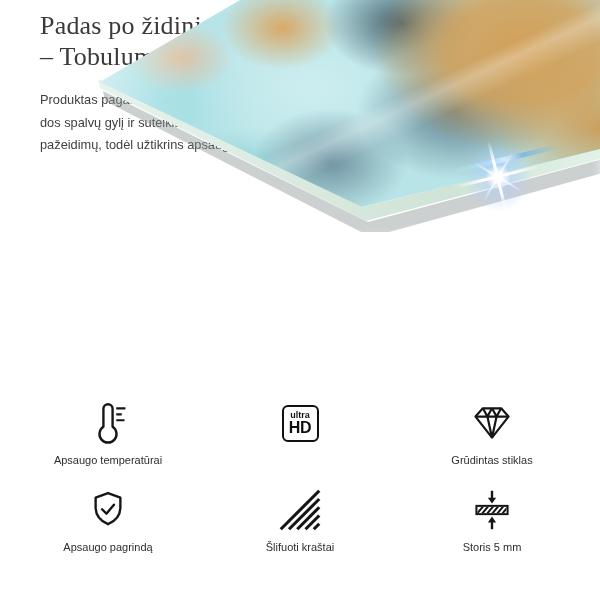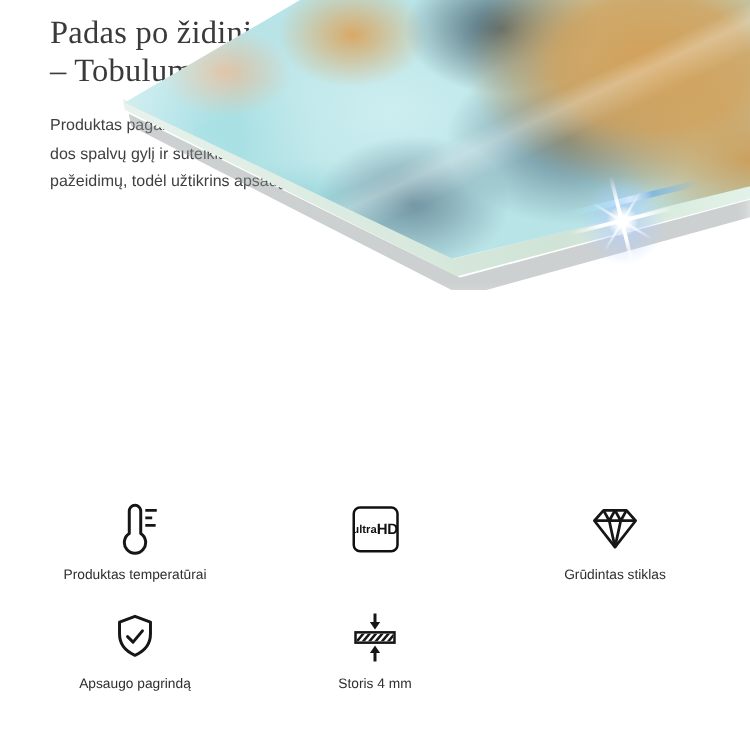--- a/index.html
+++ b/index.html
@@ -52,23 +52,23 @@
   .desc span{display:block;white-space:nowrap;}
 
   
   .features{position:absolute;left:12px;top:400px;width:576px;
     display:grid;grid-template-columns:repeat(3,1fr);row-gap:21px;}
   .feature{display:flex;flex-direction:column;align-items:center;}
   .icon-wrap{height:46px;display:flex;align-items:center;justify-content:center;}
   .feature .label{margin-top:8px;font-size:11px;color:#2e2e2e;text-align:center;}
   .feature svg{display:block;}
   .hd-box{width:33px;height:33px;border:2.6px solid #101010;border-radius:6px;
-    display:flex;flex-direction:row;align-items:center;justify-content:center;color:#101010;}
+    display:flex;flex-direction:column;align-items:center;justify-content:center;color:#101010;}
   .hd-box .ultra{font-size:9px;font-weight:700;line-height:9px;}
-  .hd-box .hd{font-size:12px;font-weight:800;line-height:15px;letter-spacing:-.3px;}
+  .hd-box .hd{font-size:16px;font-weight:800;line-height:15px;letter-spacing:-.3px;}
 </style>
 </head>
 <body>
 
 <div class="page">
 
   <section class="hero">
     <div class="glass-shadow"></div>
     <div class="glass-edge"></div>
     <div class="glass-face"></div>
@@ -94,21 +94,21 @@
 
   <div class="features">
 
     <div class="feature">
       <div class="icon-wrap">
         <svg width="44" height="44" viewBox="0 0 48 48" fill="none" stroke="#161616" stroke-width="2.6">
           <path d="M19 8.5 a5 5 0 0 1 10 0 V28.2 a9.3 9.3 0 1 1 -10 0 Z" stroke-linejoin="round"></path>
           <path d="M33 8 h10 M33 14.5 h6 M33 21 h9" stroke-width="2.4"></path>
         </svg>
       </div>
-      <span class="label">Produktas temperatūrai</span>
+      <span class="label">Apsaugo temperatūrai</span>
     </div>
 
     <div class="feature">
       <div class="icon-wrap">
         <div class="hd-box">
           <span class="ultra">ultra</span>
           <span class="hd">HD</span>
         </div>
       </div>
     </div>
@@ -126,36 +126,48 @@
     <div class="feature">
       <div class="icon-wrap">
         <svg width="44" height="44" viewBox="0 0 48 48" fill="none" stroke="#161616" stroke-width="2.6">
           <path d="M24 5.5 L37.5 10.5 V21 c0 9.5 -6.5 15.5 -13.5 18.5 C17 36.5 10.5 30.5 10.5 21 V10.5 Z" stroke-linejoin="round"></path>
           <path d="M17.5 23.2 l4.8 4.8 L30.5 18.2" stroke-linecap="round" stroke-linejoin="round"></path>
         </svg>
       </div>
       <span class="label">Apsaugo pagrindą</span>
     </div>
 
+    <div class="feature">
+      <div class="icon-wrap">
+        <svg width="44" height="44" viewBox="0 0 48 48" fill="none" stroke="#161616" stroke-width="3.4">
+          <path d="M3 45 L45 3"></path>
+          <path d="M12 45 L45 12"></path>
+          <path d="M21 45 L45 21"></path>
+          <path d="M30 45 L45 30"></path>
+          <path d="M39 45 L45 39"></path>
+        </svg>
+      </div>
+      <span class="label">Šlifuoti kraštai</span>
+    </div>
 
     <div class="feature">
       <div class="icon-wrap">
         <svg width="44" height="44" viewBox="0 0 48 48" fill="none" stroke="#161616" stroke-width="2.4">
           <defs>
               <clipPath id="barclip">
                 <rect x="8.2" y="20.7" width="31.6" height="6.6"></rect>
               </clipPath>
             </defs>
           <rect x="7" y="19.5" width="34" height="9" stroke-width="2.2"></rect>
           <g clip-path="url(#barclip)" stroke-width="2.2">
             <path d="M6 30 L16 18 M11.5 30 L21.5 18 M17 30 L27 18 M22.5 30 L32.5 18 M28 30 L38 18 M33.5 30 L43.5 18"></path>
           </g>
           <path d="M24 3 V11" stroke-width="2.6"></path>
           <path d="M19.5 10.5 H28.5 L24 17 Z" fill="#161616" stroke="none"></path>
           <path d="M24 45 V37" stroke-width="2.6"></path>
           <path d="M19.5 37.5 H28.5 L24 31 Z" fill="#161616" stroke="none"></path>
         </svg>
       </div>
-      <span class="label">Storis 4 mm</span>
+      <span class="label">Storis 5 mm</span>
     </div>
 
   </div>
 </div>
 
 </body></html>

